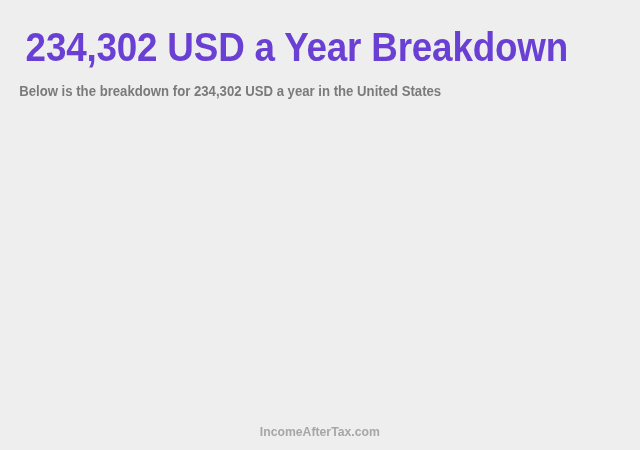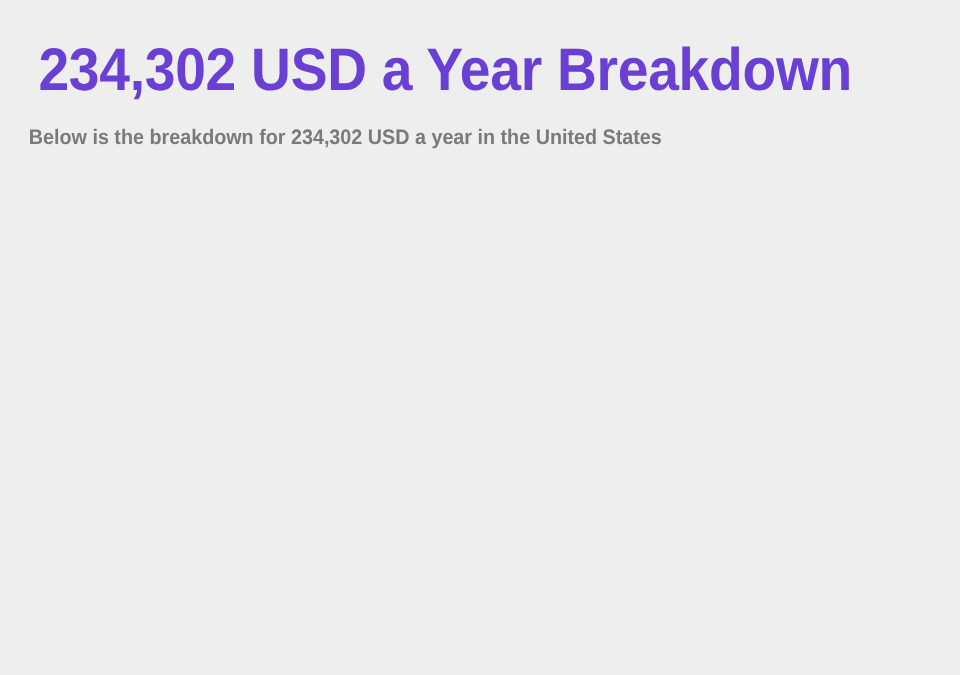--- a/index.html
+++ b/index.html
@@ -83,14 +83,17 @@
 
 <div class="page">
 
   <div class="header-block">
     <h1 class="page-title">234,302 USD a Year Breakdown</h1>
     <p class="page-subtitle">Below is the breakdown for 234,302 USD a year in the United States</p>
   </div>
 
   <div class="chart-area"></div>
 
+  <div class="site-footer">
+    <span class="footer-text">IncomeAfterTax.com</span>
+  </div>
 
 </div>
 
 </body></html>

